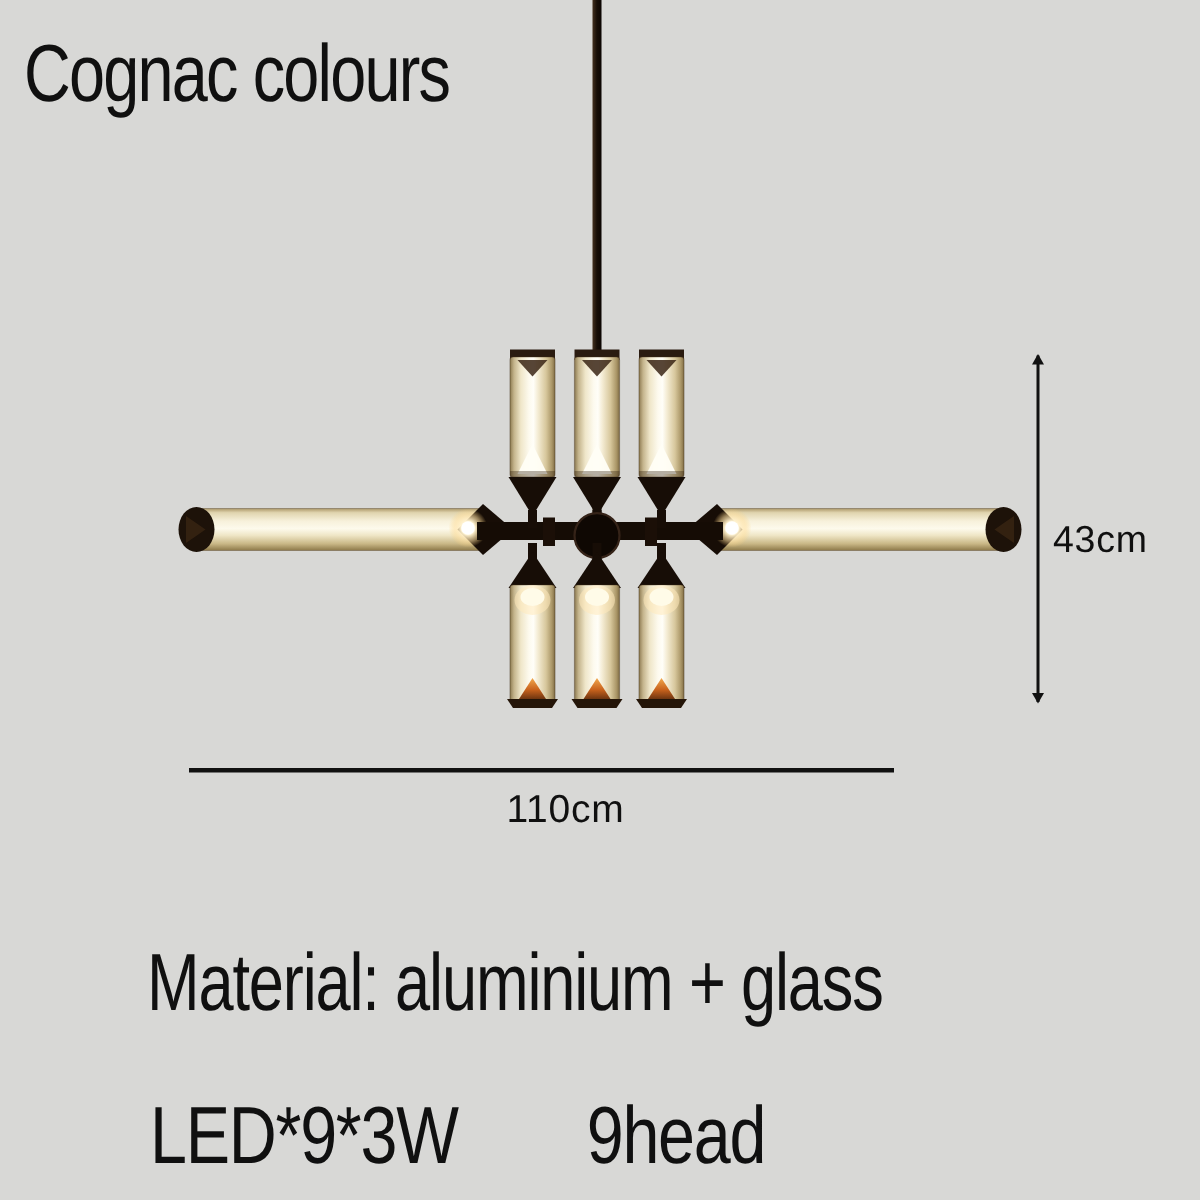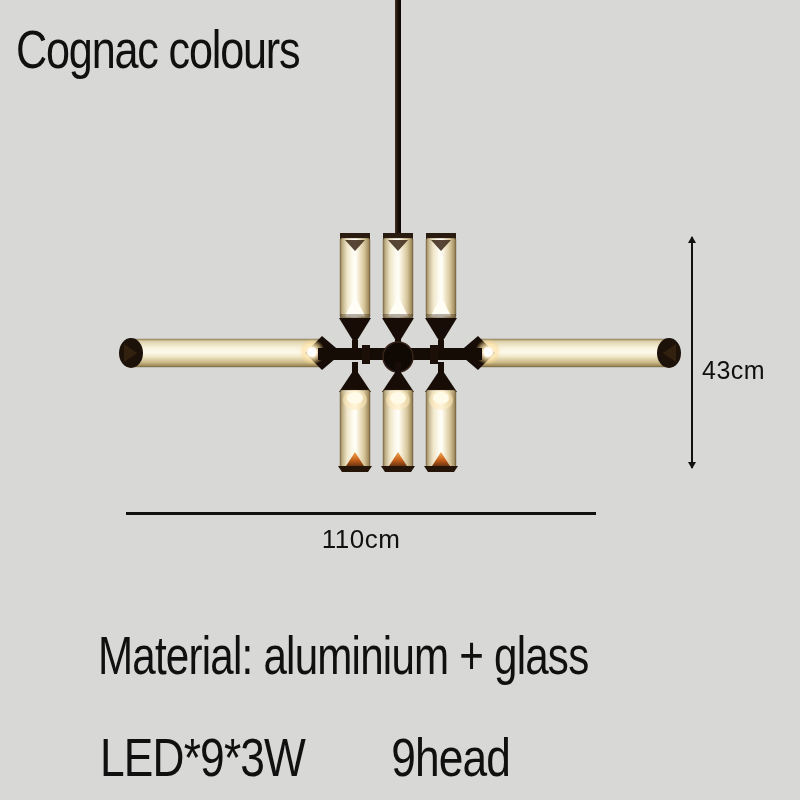--- a/index.html
+++ b/index.html
@@ -31,30 +31,30 @@
     border-left: 4px solid transparent; border-right: 4px solid transparent;
     border-bottom: 7px solid var(--color-dimension-line, #111);
   }
   .dim-v .arrow-down {
     position: absolute; left: -3px; bottom: -1px;
     width: 0; height: 0;
     border-left: 4px solid transparent; border-right: 4px solid transparent;
     border-top: 7px solid var(--color-dimension-line, #111);
   }
   .dim-v-label {
-    position: absolute; left: 702px; top: 356px;
+    position: absolute; left: 702px; top: 346px;
     font-size: 25px; letter-spacing: 0.5px; white-space: nowrap;
   }
 
   .dim-h {
     position: absolute; left: 126px; top: 512px;
     width: 470px; height: 3px; background: var(--color-dimension-line, #111);
   }
   .dim-h-label {
-    position: absolute; left: 126px; top: 524px; width: 470px;
+    position: absolute; left: 142px; top: 524px; width: 470px;
     text-align: center; font-size: 26px; letter-spacing: 0.5px;
   }
 
   .spec { white-space: nowrap; font-weight: 400; }
   .spec-material {
     position: absolute; left: 98px; top: 624px;
     font-size: 54px; letter-spacing: -1px;
     transform: scaleX(0.78); transform-origin: left top;
   }
   .spec-led {

